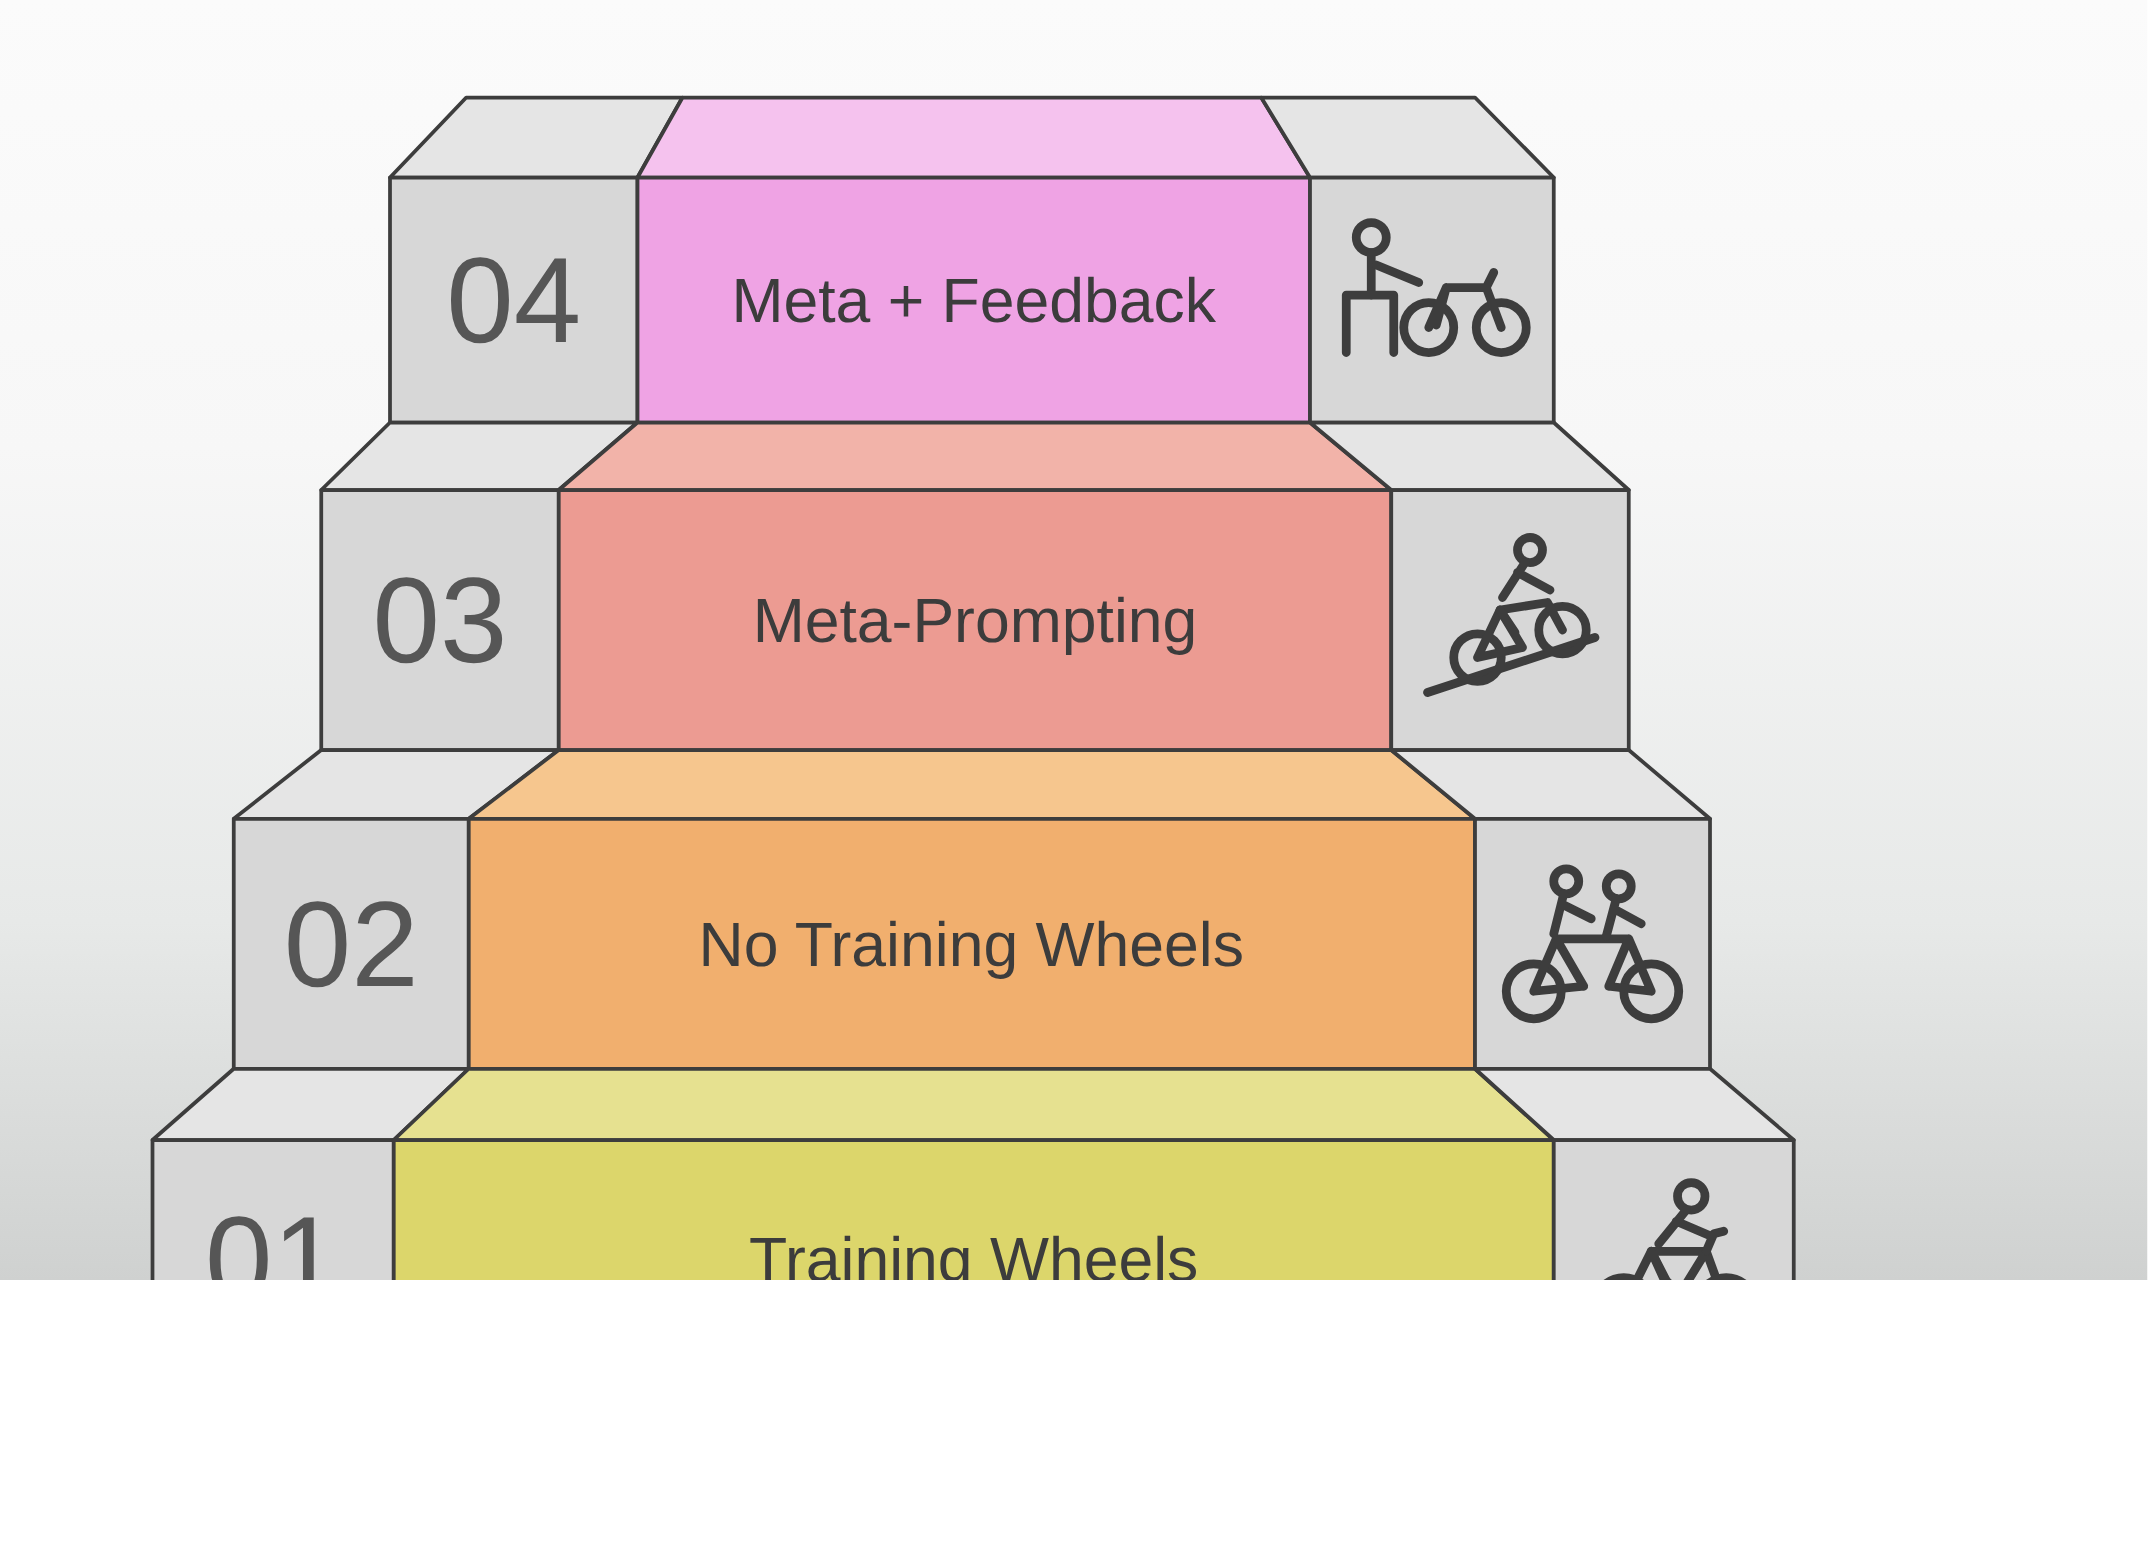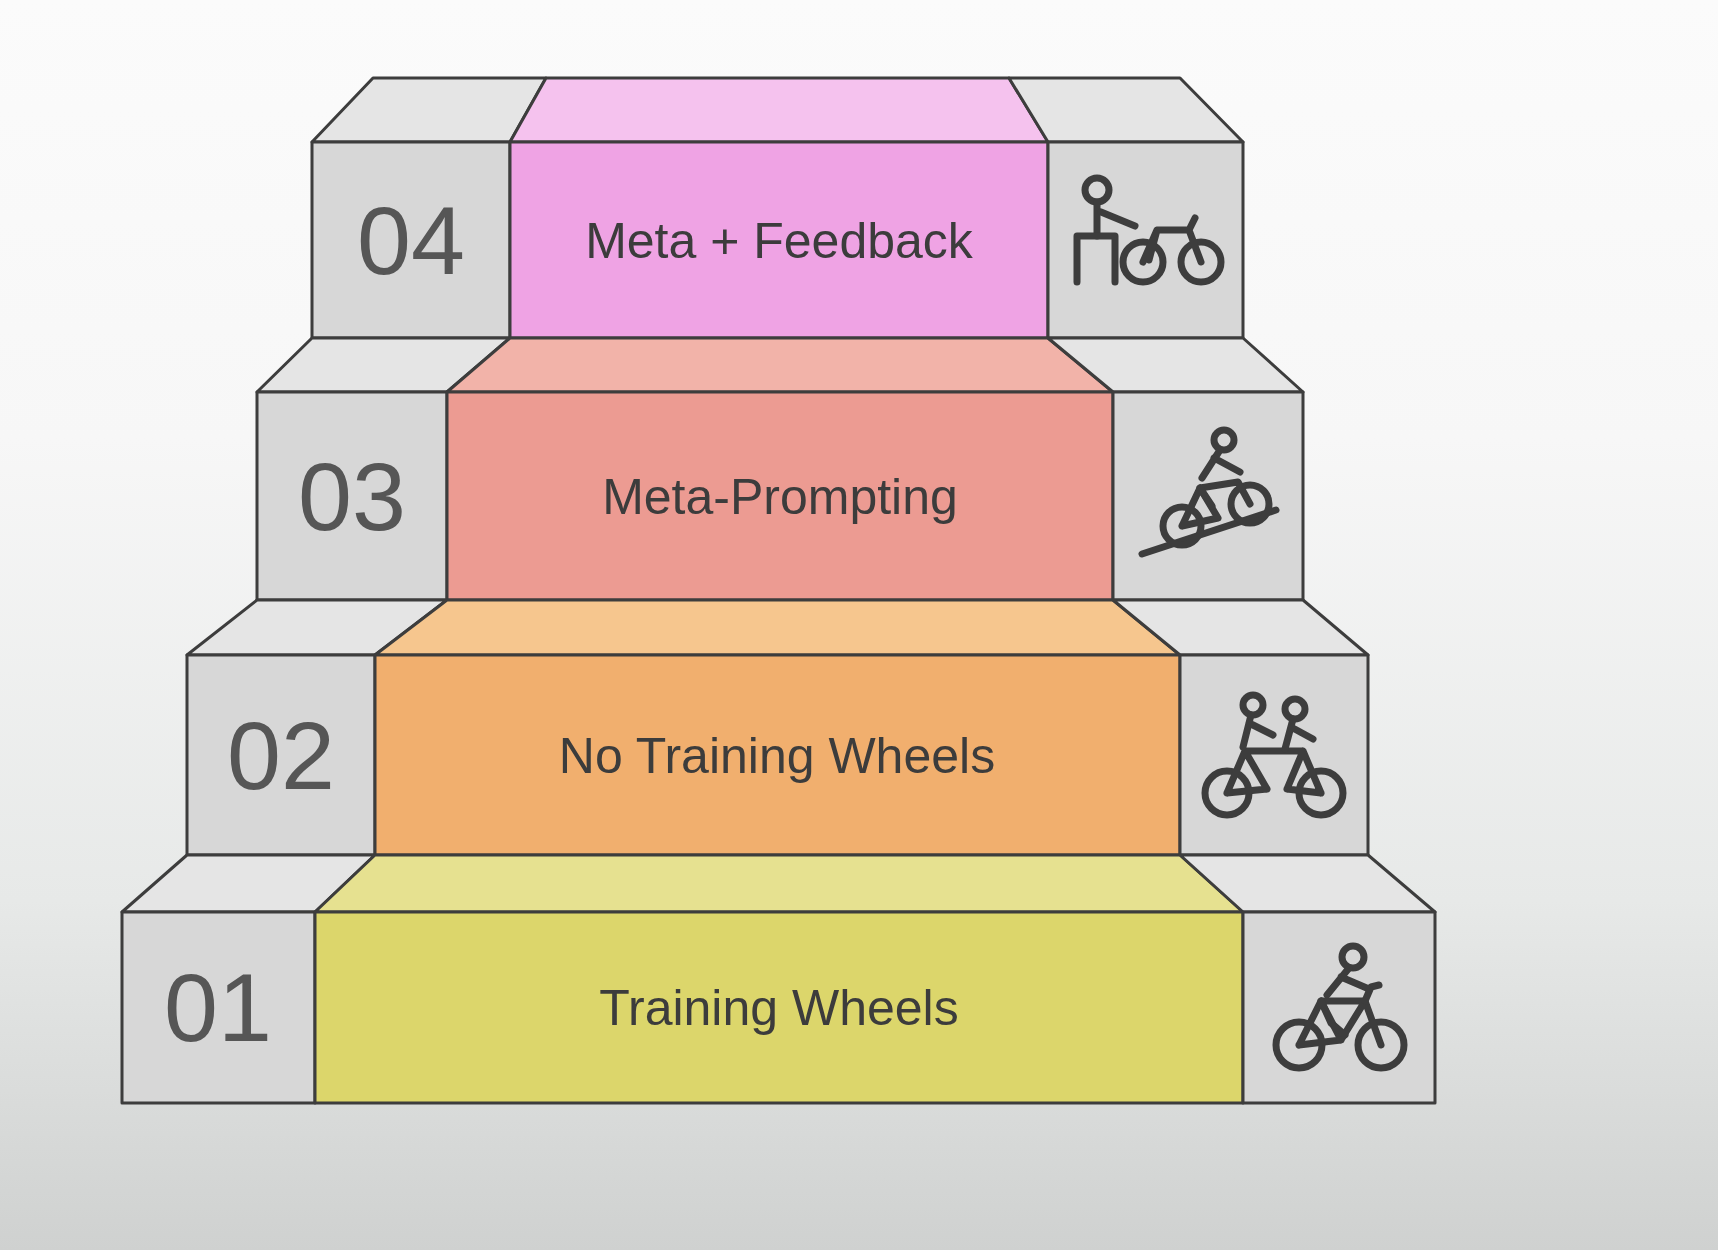--- a/index.html
+++ b/index.html
@@ -1,19 +1,19 @@
 <!DOCTYPE html>
 <html style="--outline: #3d3d3d; --num: #565656; --text: #3c3c3c; --icon: #3d3d3d; --bg-top: #fbfbfb; --bg-bottom: #cfd1d0;"><head>
 <meta charset="utf-8">
 <style>
   html, body { margin: 0; padding: 0; }
   .stage {
     position: relative;
     width: 1718px;
-    height: 1250px;
+    height: 1024px;
     overflow: hidden;
     background: linear-gradient(180deg, var(--bg-top, #fbfbfb) 0%, #f7f7f7 35%, #e7e9e8 72%, var(--bg-bottom, #cfd1d0) 100%);
   }
   svg.scene { display: block; }
   polygon.face {
     stroke: var(--outline, #3d3d3d);
     stroke-width: 3;
     stroke-linejoin: round;
   }
   text.num {

